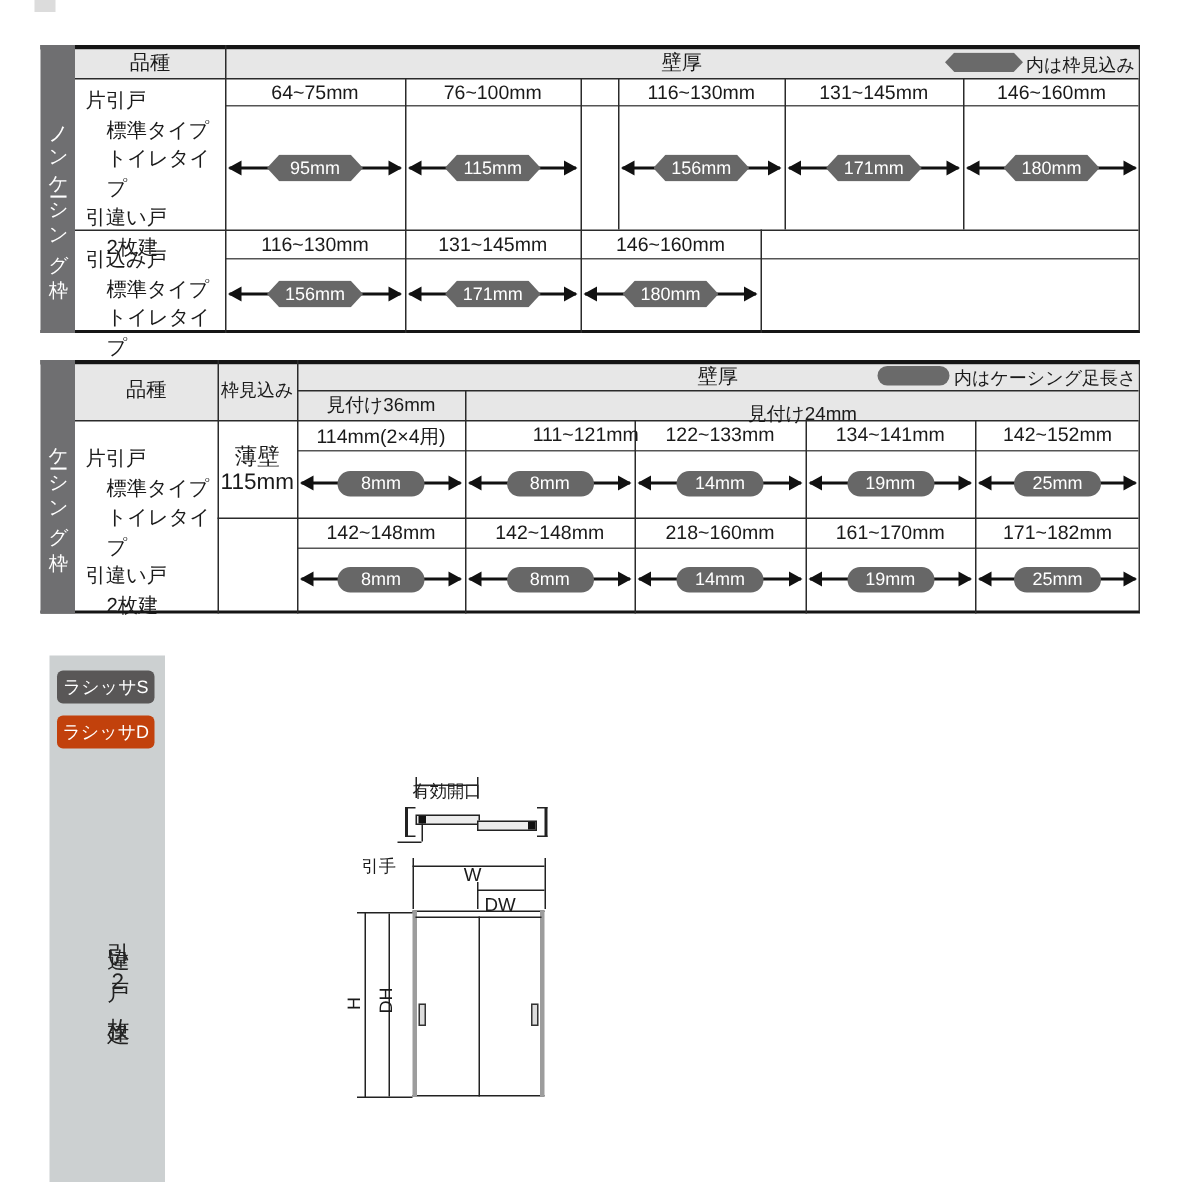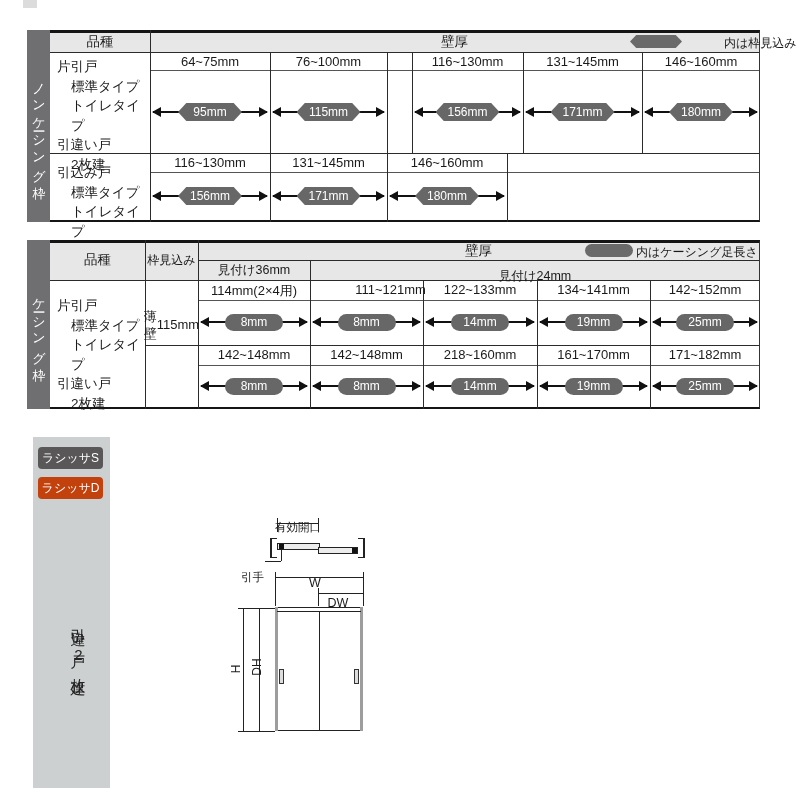--- a/index.html
+++ b/index.html
@@ -21,21 +21,21 @@
   .bline{position:absolute;left:1px;right:1px;top:9px;height:1.6px;background:#111;}
   .ah-l{position:absolute;left:0;top:5px;width:0;height:0;border-top:5px solid transparent;border-bottom:5px solid transparent;border-right:9px solid #111;}
   .ah-r{position:absolute;right:0;top:5px;width:0;height:0;border-top:5px solid transparent;border-bottom:5px solid transparent;border-left:9px solid #111;}
   .hexbadge{position:relative;z-index:1;width:64px;height:18px;background:#676767;color:#fff;font-size:12px;line-height:18px;text-align:center;
             clip-path:polygon(13% 0,87% 0,100% 50%,87% 100%,13% 100%,0 50%);}
   .pillbadge{position:relative;z-index:1;width:58px;height:17px;background:#676767;color:#fff;font-size:12px;line-height:17px;text-align:center;border-radius:9px;}
   .noteshape-hex{position:absolute;background:#6a6a6a;clip-path:polygon(12% 0,88% 0,100% 50%,88% 100%,12% 100%,0 50%);}
   .noteshape-pill{position:absolute;background:#6a6a6a;border-radius:7px;}
   .notetext{position:absolute;font-size:12px;}
   .subh{position:absolute;display:flex;align-items:center;justify-content:center;font-size:12.5px;}
-  .depthcell{position:absolute;display:flex;flex-direction:row;align-items:center;justify-content:center;font-size:13px;line-height:17px;margin-top:12px;}
+  .depthcell{position:absolute;display:flex;flex-direction:column;align-items:center;justify-content:center;font-size:15px;line-height:17px;}
   .sidebar{position:absolute;background:#ccd0d1;}
   .sbtn{position:absolute;width:65px;height:22px;border-radius:4px;color:#fff;font-size:12px;display:flex;align-items:center;justify-content:center;cursor:pointer;}
   .diag-line{position:absolute;background:#222;}
   .diag-label{position:absolute;font-size:11.5px;white-space:nowrap;margin-top:17px;}
   .dimlabel{position:absolute;font-size:12px;text-align:center;transform:rotate(-90deg);}
   .panel{position:absolute;border:1px solid #222;background:#ececec;box-sizing:border-box;}
   .handle-sq{position:absolute;background:#111;}
   .doorhandle{position:absolute;width:4.5px;height:15px;border:1px solid #333;background:#ddd;box-sizing:border-box;}
 </style>
 </head>
@@ -59,21 +59,21 @@
   <div class="vline" style="left:270px;top:52px;height:170px;"></div>
   <div class="vline" style="left:387px;top:52px;height:170px;"></div>
   <div class="vline" style="left:412px;top:52px;height:101px;"></div>
   <div class="vline" style="left:523px;top:52px;height:101px;"></div>
   <div class="vline" style="left:642px;top:52px;height:101px;"></div>
   <div class="vline" style="left:507px;top:153px;height:69px;"></div>
 
   <div class="hcell" style="left:50px;top:31px;width:100px;height:21px;">品種</div>
   <div class="hcell" style="left:150px;top:31px;width:609px;height:21px;">壁厚</div>
   <div class="noteshape-hex" style="left:630px;top:35px;width:52px;height:13px;"></div>
-  <div class="notetext" style="left:684px;top:35px;margin-left:40px;">内は枠見込み</div>
+  <div class="notetext" style="left:684px;top:35px;">内は枠見込み</div>
 
   <div class="kindcell" style="left:57px;top:52px;width:93px;height:101px;">
     <div>片引戸</div>
     <div class="ind">標準タイプ</div>
     <div class="ind">トイレタイプ</div>
     <div>引違い戸</div>
     <div class="ind">2枚建</div>
   </div>
 
   <div class="range" style="left:150px;top:54px;width:120px;">64~75mm</div>
@@ -270,21 +270,21 @@
   <div class="handle-sq" style="left:351.5px;top:548px;width:5px;height:4.5px;"></div>
 
   <div class="diag-label" style="left:241px;top:553px;">引手</div>
   <div class="diag-line" style="left:265px;top:560.5px;width:16px;height:1px;"></div>
   <div class="diag-line" style="left:280.5px;top:549px;width:1px;height:12px;"></div>
 
   <div class="diag-label" style="left:300px;top:559px;width:30px;text-align:center;font-size:12.5px;">W</div>
   <div class="diag-line" style="left:275px;top:577px;width:88px;height:1px;"></div>
   <div class="diag-line" style="left:274.5px;top:572px;width:1px;height:34px;"></div>
   <div class="diag-line" style="left:362.5px;top:572px;width:1px;height:34px;"></div>
-  <div class="diag-label" style="left:323px;top:579px;width:30px;text-align:center;font-size:12.5px;">DW</div>
+  <div class="diag-label" style="left:323px;top:579px;width:30px;font-size:12.5px;">DW</div>
   <div class="diag-line" style="left:318px;top:593px;width:45px;height:1px;"></div>
   <div class="diag-line" style="left:317.5px;top:588px;width:1px;height:18px;"></div>
 
   <div class="abs" style="left:275px;top:607px;width:88px;height:124px;border-top:1.2px solid #222;border-bottom:1.5px solid #222;box-sizing:border-box;"></div>
   <div class="abs" style="left:275px;top:607px;width:3px;height:124px;background:#9d9d9d;"></div>
   <div class="abs" style="left:360px;top:607px;width:3px;height:124px;background:#9d9d9d;"></div>
   <div class="diag-line" style="left:277px;top:610.5px;width:84px;height:1px;"></div>
   <div class="diag-line" style="left:318.5px;top:611px;width:1px;height:120px;"></div>
   <div class="doorhandle" style="left:279px;top:669px;"></div>
   <div class="doorhandle" style="left:354px;top:669px;"></div>

